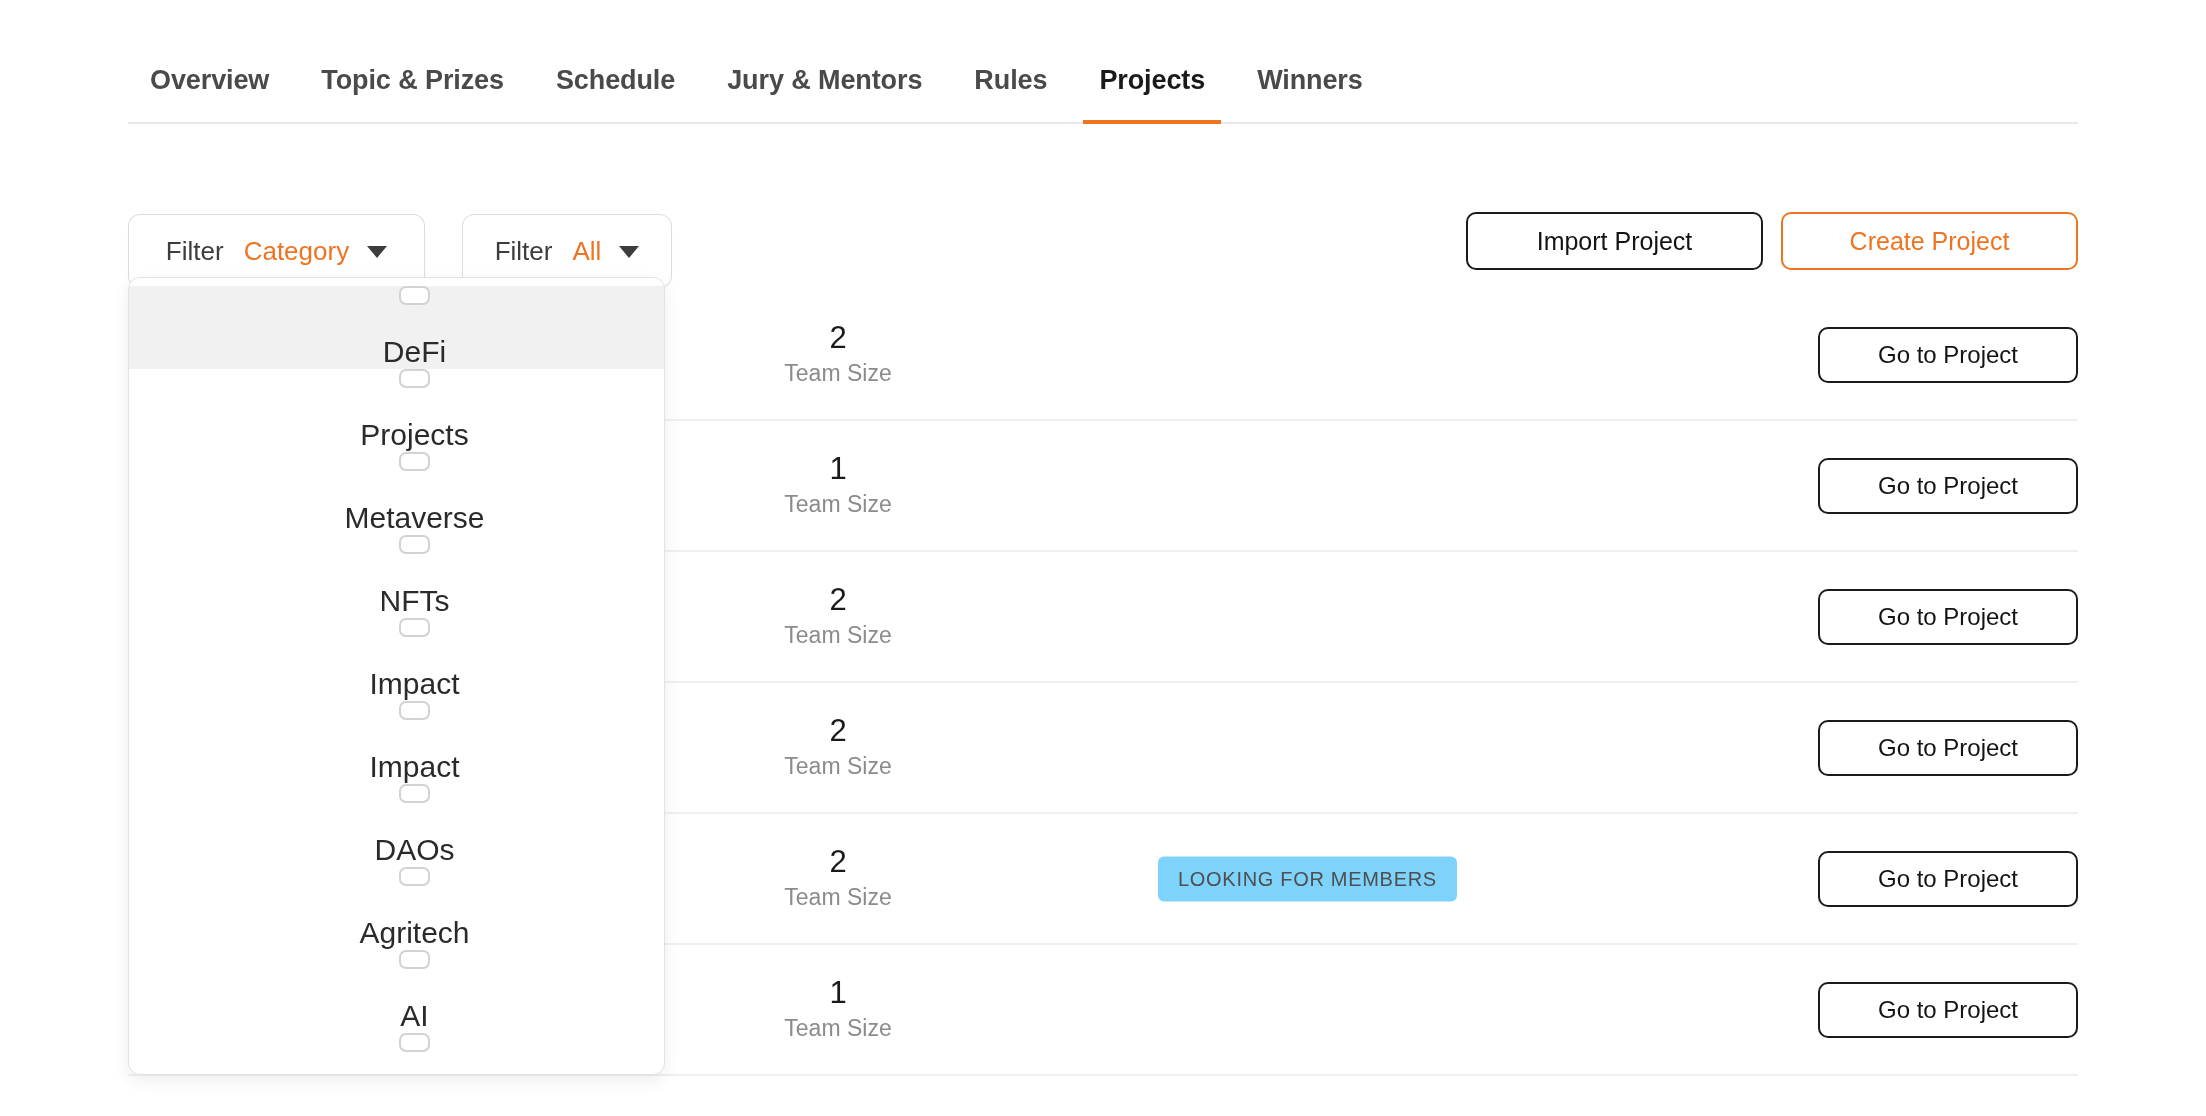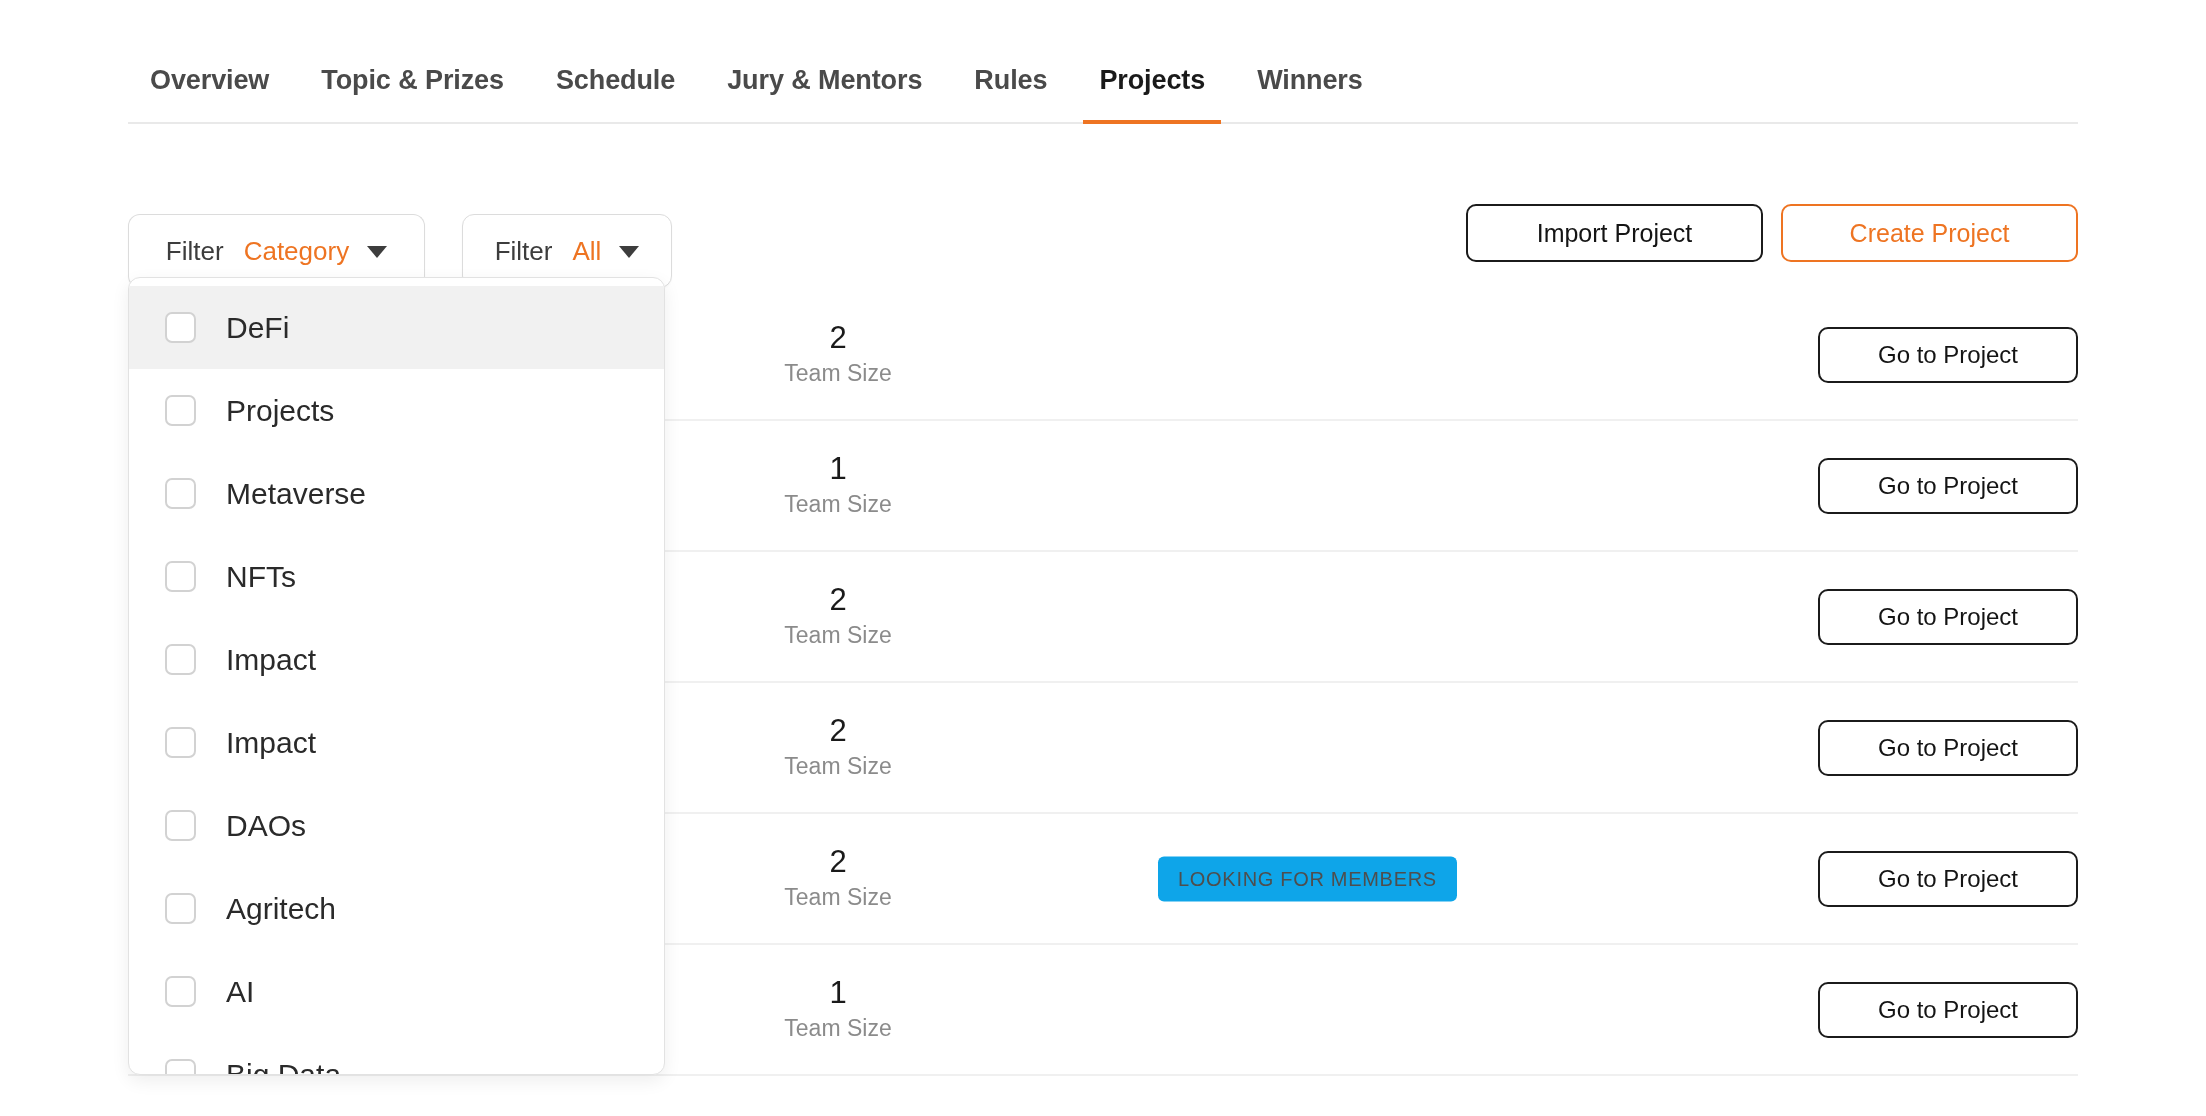--- a/index.html
+++ b/index.html
@@ -89,21 +89,21 @@
     border-right: 10px solid transparent;
     border-top: 12px solid #3d3d3d;
     margin-left: 6px;
     margin-top: 2px;
   }
   #filter-category-btn { left: 0px; width: 297px; z-index: 6; border-bottom-color:#ffffff; }
   #filter-all-btn { left: 334px; width: 210px; }
 
   .actions {
     position: absolute;
-    top: 0;
+    top: 8px;
     right: 0;
     display: flex;
     gap: 18px;
     justify-content: center;
   }
   .act-btn {
     height: 58px;
     border-radius: 10px;
     background: #ffffff;
     display: flex;
@@ -160,21 +160,21 @@
   }
 
   .badge-cell {
     position: absolute;
     left: 1030px;
     top: 50%;
     transform: translateY(-50%);
   }
   .badge {
     display: inline-block;
-    background: #0ea5e9;
+    background: #7dd3fc;
     color: #4e4e4e;
     font-size: 20px;
     letter-spacing: 0.7px;
     padding: 11px 20px;
     border-radius: 6px;
     white-space: nowrap;
   }
 
   .goto-cell {
     position: absolute;
@@ -215,20 +215,21 @@
     width: 100%;
     height: 100%;
   }
   .dd-item {
     display: flex;
     align-items: center;
     height: 83px;
     padding-left: 36px;
     gap: 30px;
     cursor: pointer;
+    flex-direction: column;
   }
   .dd-item.hovered { background: #f1f1f1; }
   .dd-check {
     width: 31px;
     height: 31px;
     min-width: 31px;
     border: 2px solid #d2d2d2;
     border-radius: 7px;
     background: #ffffff;
   }

